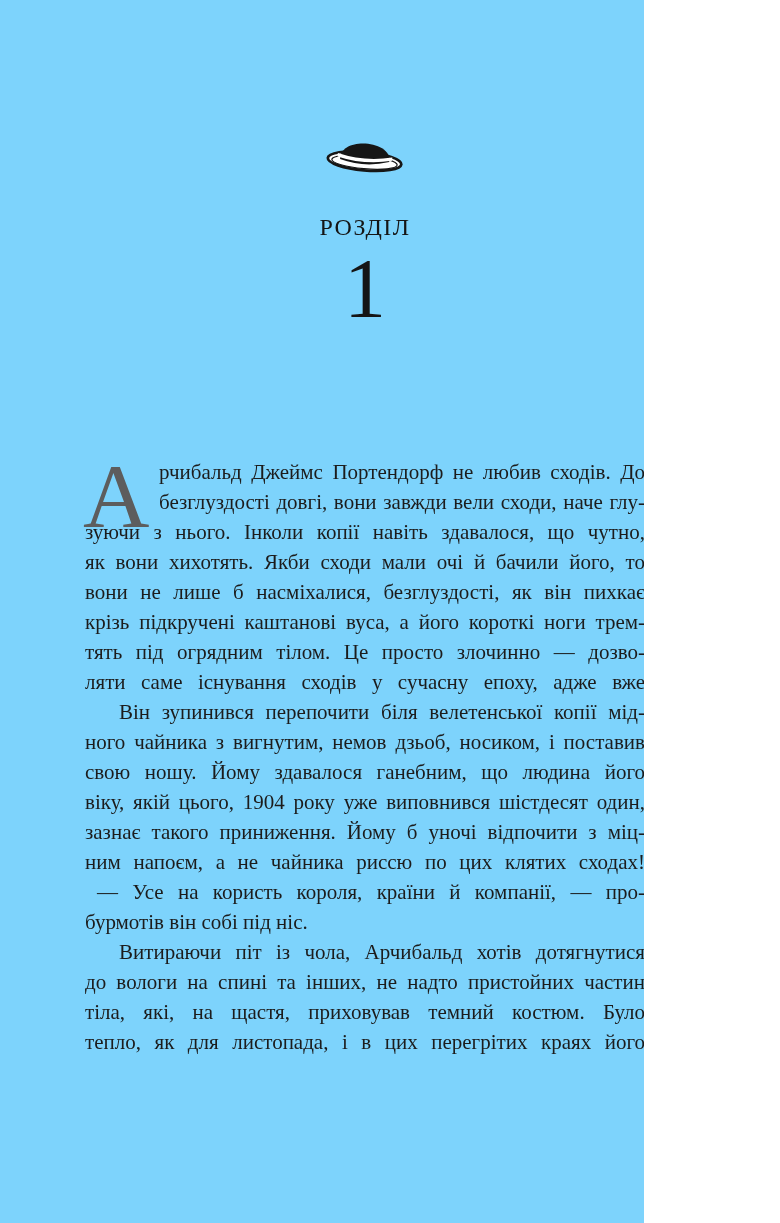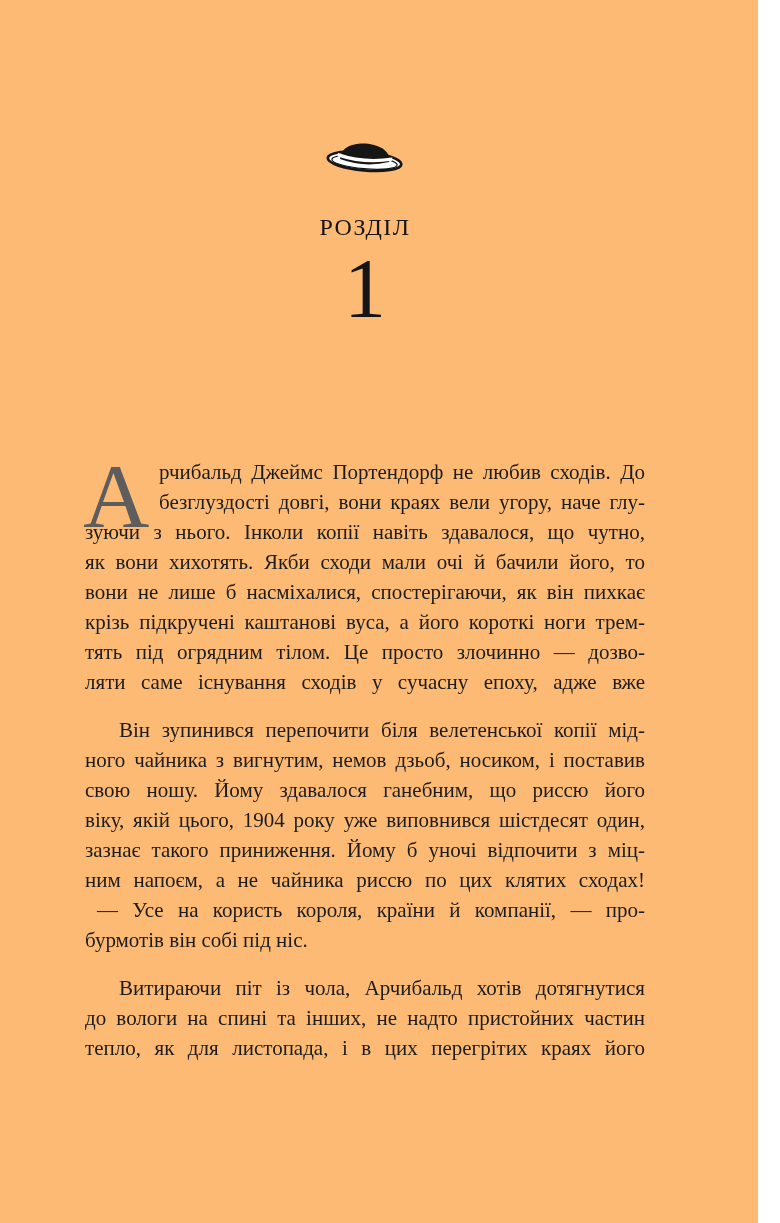--- a/index.html
+++ b/index.html
@@ -3,27 +3,26 @@
 <meta charset="utf-8">
 <title>РОЗДІЛ 1</title>
 <style>
   html, body {
     margin: 0;
     padding: 0;
     background: #ffffff;
   }
   .page {
     position: relative;
-    width: 732px;
+    width: 644px;
     height: 1223px;
-    background: #fdba74;
+    background: #7dd3fc;
     overflow: hidden;
     font-family: "Liberation Serif", "DejaVu Serif", serif;
     color: #1c1c1c;
-    padding-left: 26px;
   }
   .column {
     position: absolute;
     left: 85px;
     top: 0;
     width: 560px;
     height: 100%;
   }
   .hat {
     position: absolute;
@@ -70,21 +69,21 @@
   }
   .line {
     height: 30px;
     overflow: hidden;
     text-align: justify;
     text-align-last: justify;
     text-justify: inter-word;
     font-family: Liberation Serif, serif;
   }
   .line.dc { padding-left: 74px; }
-  .line.ind { text-indent: 34px; margin-top: 18px; }
+  .line.ind { text-indent: 34px; }
   .line.dash { text-indent: 12px; }
   .line.plain { text-align: left; text-align-last: left; }
 </style>
 </head>
 <body>
 
 <div class="page">
   <div class="column">
 
     <div class="hat">
@@ -97,34 +96,35 @@
         </g>
       </svg>
     </div>
 
     <div class="chapter-label">РОЗДІЛ</div>
     <div class="chapter-number">1</div>
 
     <div class="body-text">
       <span class="dropcap">А</span>
       <div class="line dc">рчибальд Джеймс Портендорф не любив сходів. До</div>
-      <div class="line dc">безглуздості довгі, вони краях вели угору, наче глу-</div>
+      <div class="line dc">безглуздості довгі, вони завжди вели сходи, наче глу-</div>
       <div class="line">зуючи з нього. Інколи копії навіть здавалося, що чутно,</div>
       <div class="line">як вони хихотять. Якби сходи мали очі й бачили його, то</div>
-      <div class="line">вони не лише б насміхалися, спостерігаючи, як він пихкає</div>
+      <div class="line">вони не лише б насміхалися, безглуздості, як він пихкає</div>
       <div class="line">крізь підкручені каштанові вуса, а його короткі ноги трем-</div>
       <div class="line">тять під огрядним тілом. Це просто злочинно — дозво-</div>
       <div class="line">ляти саме існування сходів у сучасну епоху, адже вже</div>
       <div class="line ind">Він зупинився перепочити біля велетенської копії мід-</div>
       <div class="line">ного чайника з вигнутим, немов дзьоб, носиком, і поставив</div>
-      <div class="line">свою ношу. Йому здавалося ганебним, що риссю його</div>
+      <div class="line">свою ношу. Йому здавалося ганебним, що людина його</div>
       <div class="line">віку, якій цього, 1904 року уже виповнився шістдесят один,</div>
       <div class="line">зазнає такого приниження. Йому б уночі відпочити з міц-</div>
       <div class="line">ним напоєм, а не чайника риссю по цих клятих сходах!</div>
       <div class="line dash">— Усе на користь короля, країни й компанії, — про-</div>
       <div class="line plain">бурмотів він собі під ніс.</div>
       <div class="line ind">Витираючи піт із чола, Арчибальд хотів дотягнутися</div>
       <div class="line">до вологи на спині та інших, не надто пристойних частин</div>
+      <div class="line">тіла, які, на щастя, приховував темний костюм. Було</div>
       <div class="line">тепло, як для листопада, і в цих перегрітих краях його</div>
     </div>
 
   </div>
 </div>
 
 </body></html>

